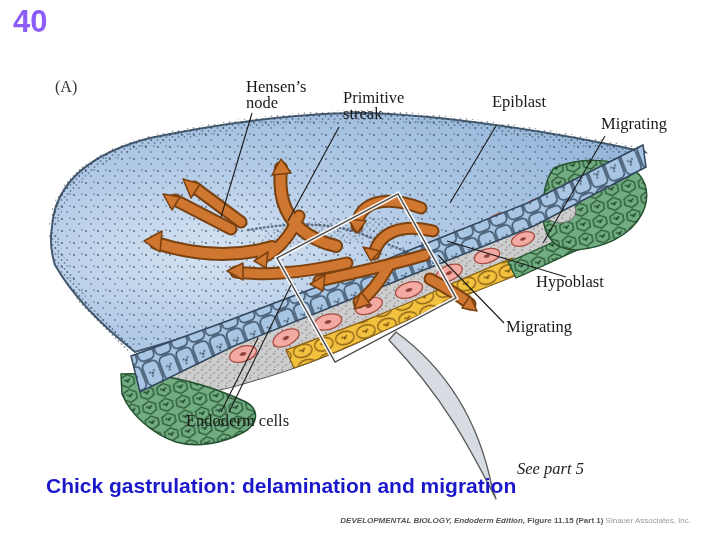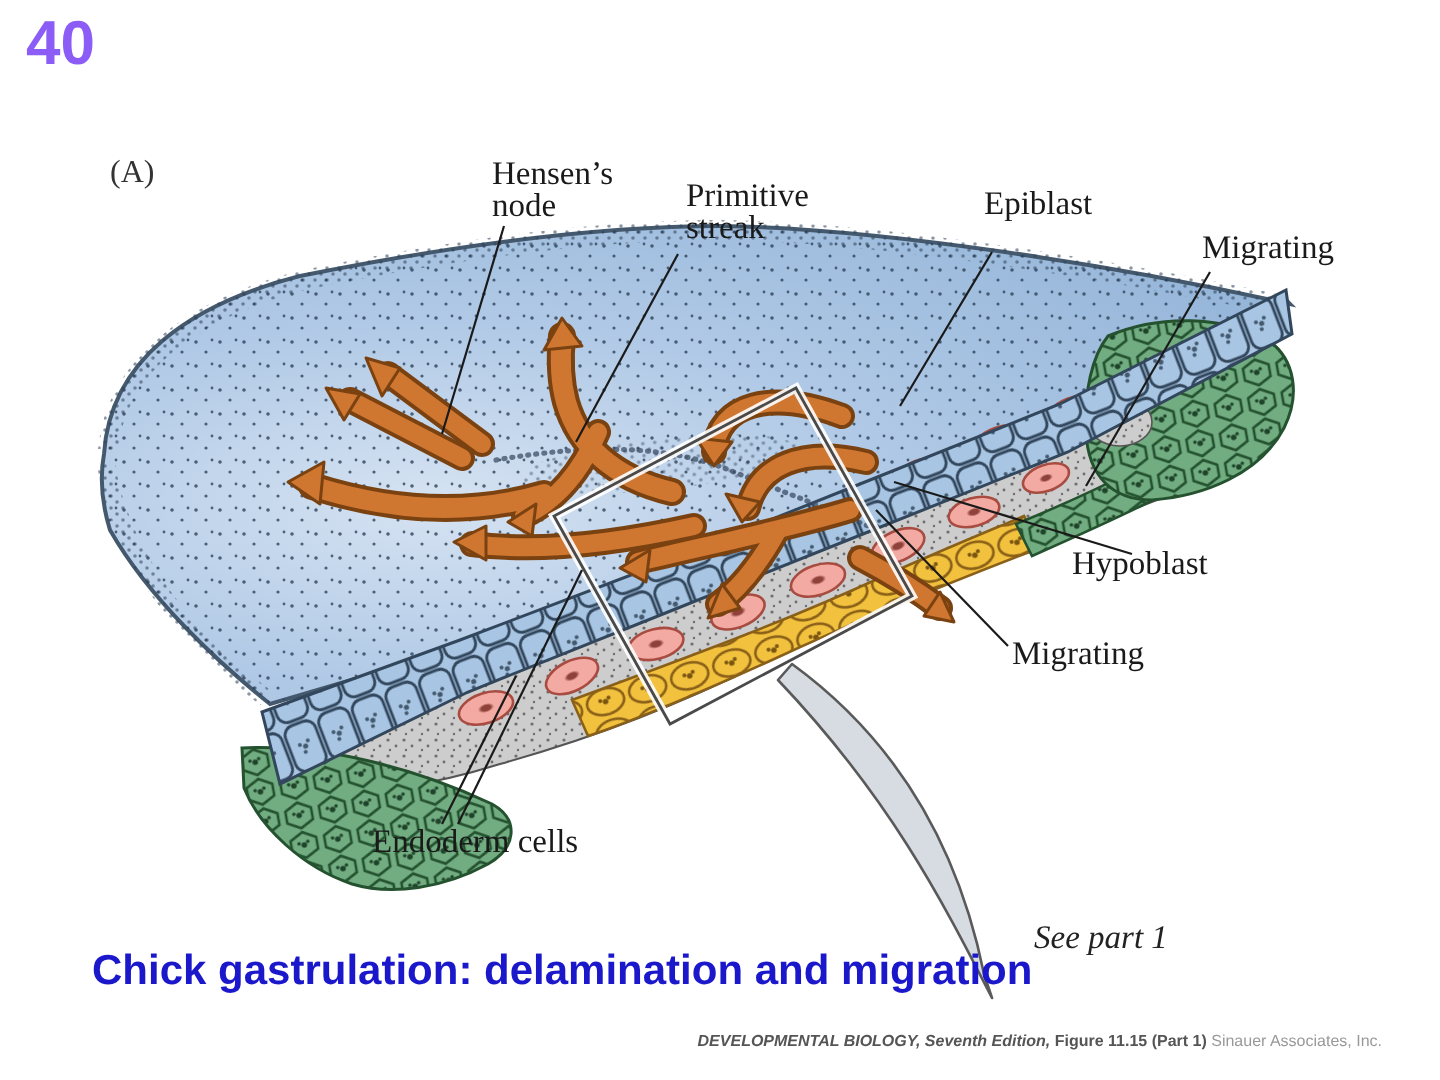--- a/index.html
+++ b/index.html
@@ -232,25 +232,25 @@
 <div class="lbl" style="left:492px;top:94px;">Epiblast</div>
 
 <div class="lbl" style="left:601px;top:116px;">Migrating</div>
 
 <div class="lbl" style="left:536px;top:274px;text-align:center;">Hypoblast</div>
 
 <div class="lbl" style="left:506px;top:319px;">Migrating</div>
 
 <div class="lbl" style="left:186px;top:413px;">Endoderm cells</div>
 
-<div id="see-part-2">See part 1</div>
+<div id="see-part-2">See part 5</div>
 
 <div id="caption">Chick gastrulation: delamination and migration</div>
 
 <div id="credit">
   <div>
-    <span class="bi">DEVELOPMENTAL BIOLOGY, Seventh Edition,</span>
+    <span class="bi">DEVELOPMENTAL BIOLOGY, Endoderm Edition,</span>
     <span class="b">Figure 11.15 (Part 1)</span>
     <span>Sinauer Associates, Inc.</span>
   </div>
 </div>
 
 </div>
 
 </body></html>

